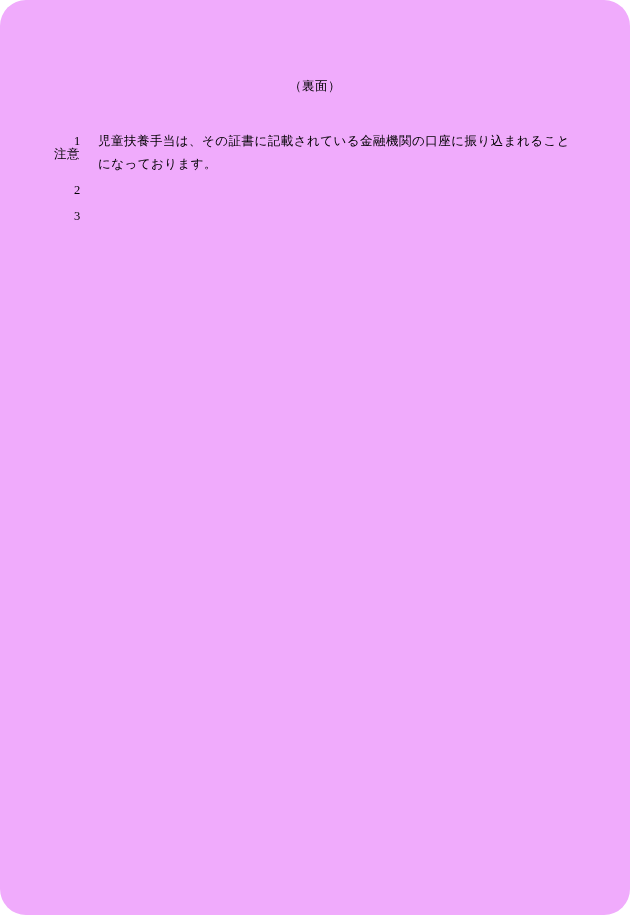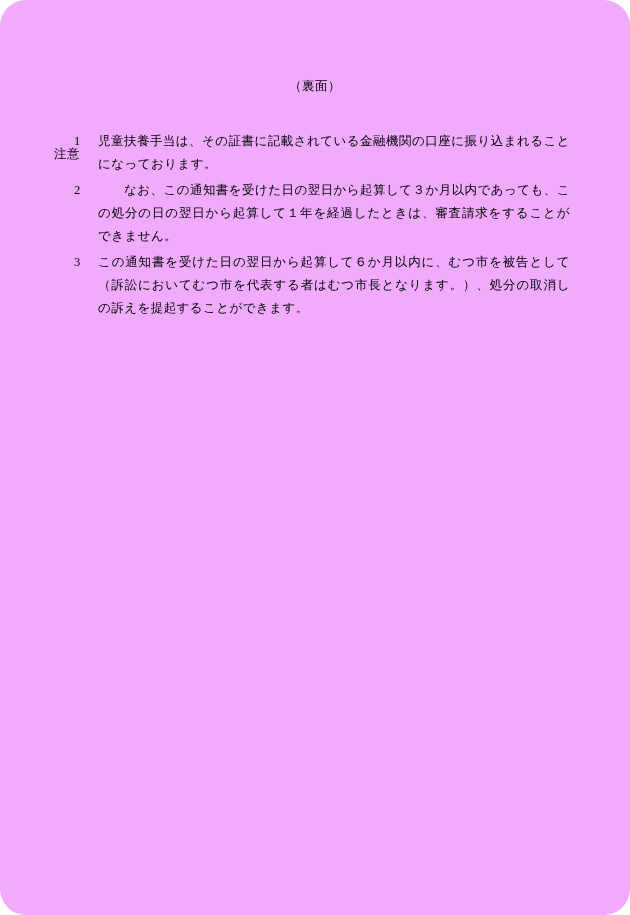--- a/index.html
+++ b/index.html
@@ -90,25 +90,23 @@
     <div class="item">
       <div class="item-num">1</div>
       <div class="item-body">
         <div class="para">児童扶養手当は、その証書に記載されている金融機関の口座に振り込まれることになっております。</div>
       </div>
     </div>
 
     <div class="item">
       <div class="item-num">2</div>
       <div class="item-body">
-        <div class="para indent">なお、この通知書を受けた日の翌日から起算して３か月以内であっても、この処分の日の翌日から起算して１年を経過したときは、審査請求をすることができません。</div>
       </div>
     </div>
 
     <div class="item">
       <div class="item-num">3</div>
       <div class="item-body">
-        <div class="para">この通知書を受けた日の翌日から起算して６か月以内に、むつ市を被告として（訴訟においてむつ市を代表する者はむつ市長となります。）、処分の取消しの訴えを提起することができます。</div>
       </div>
     </div>
 
   </div>
 </div>
 
 </body></html>

